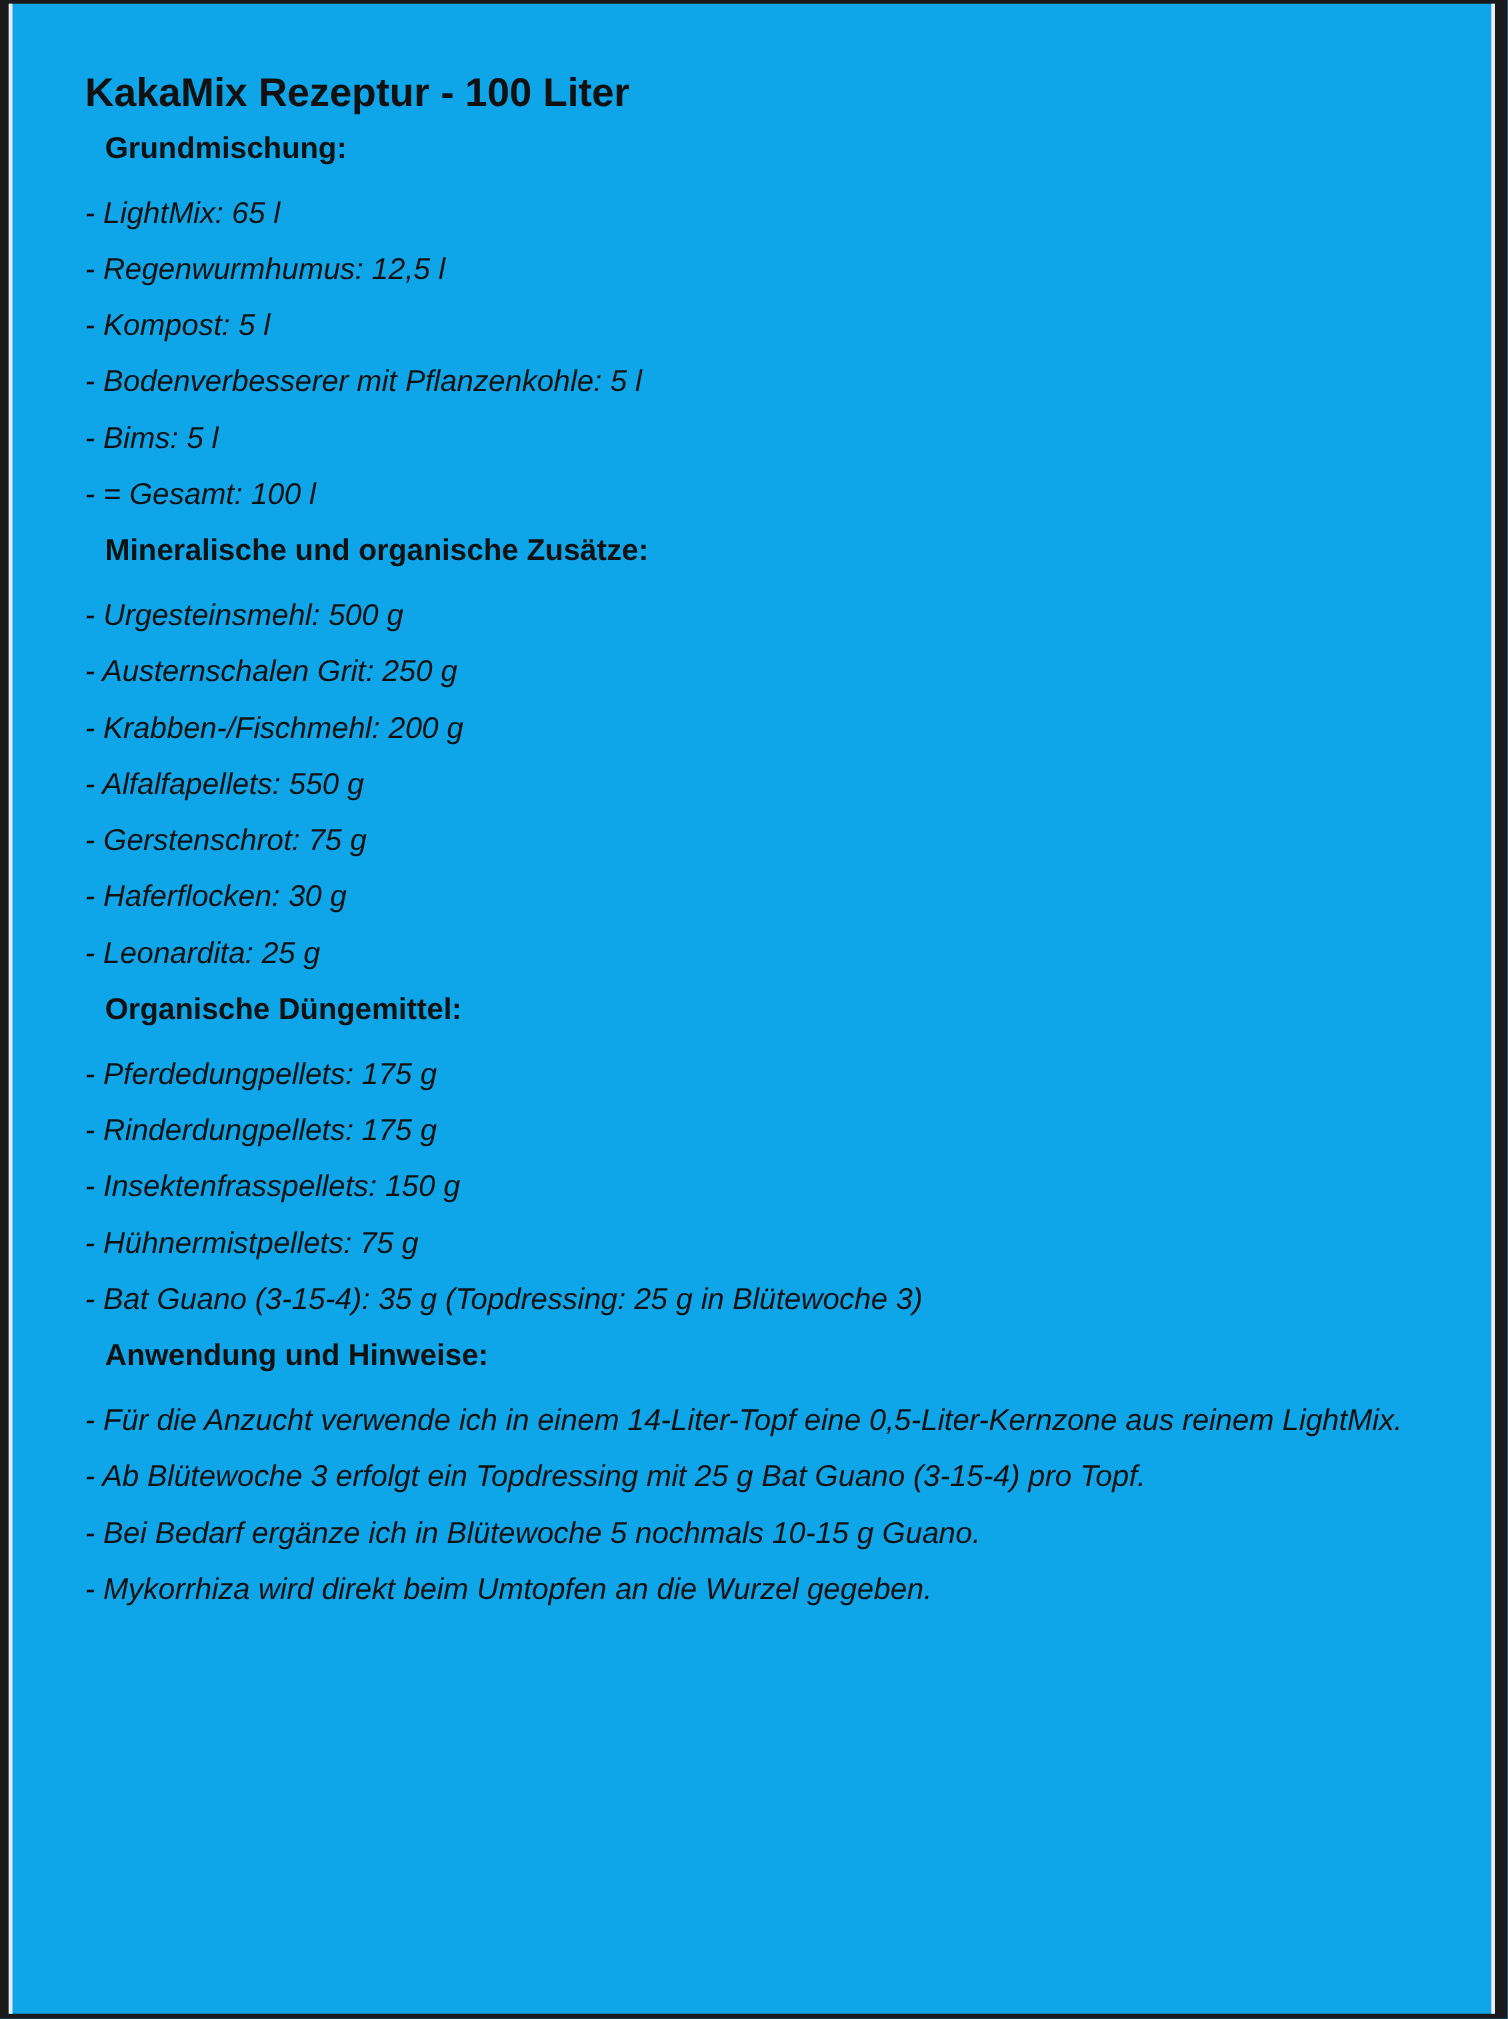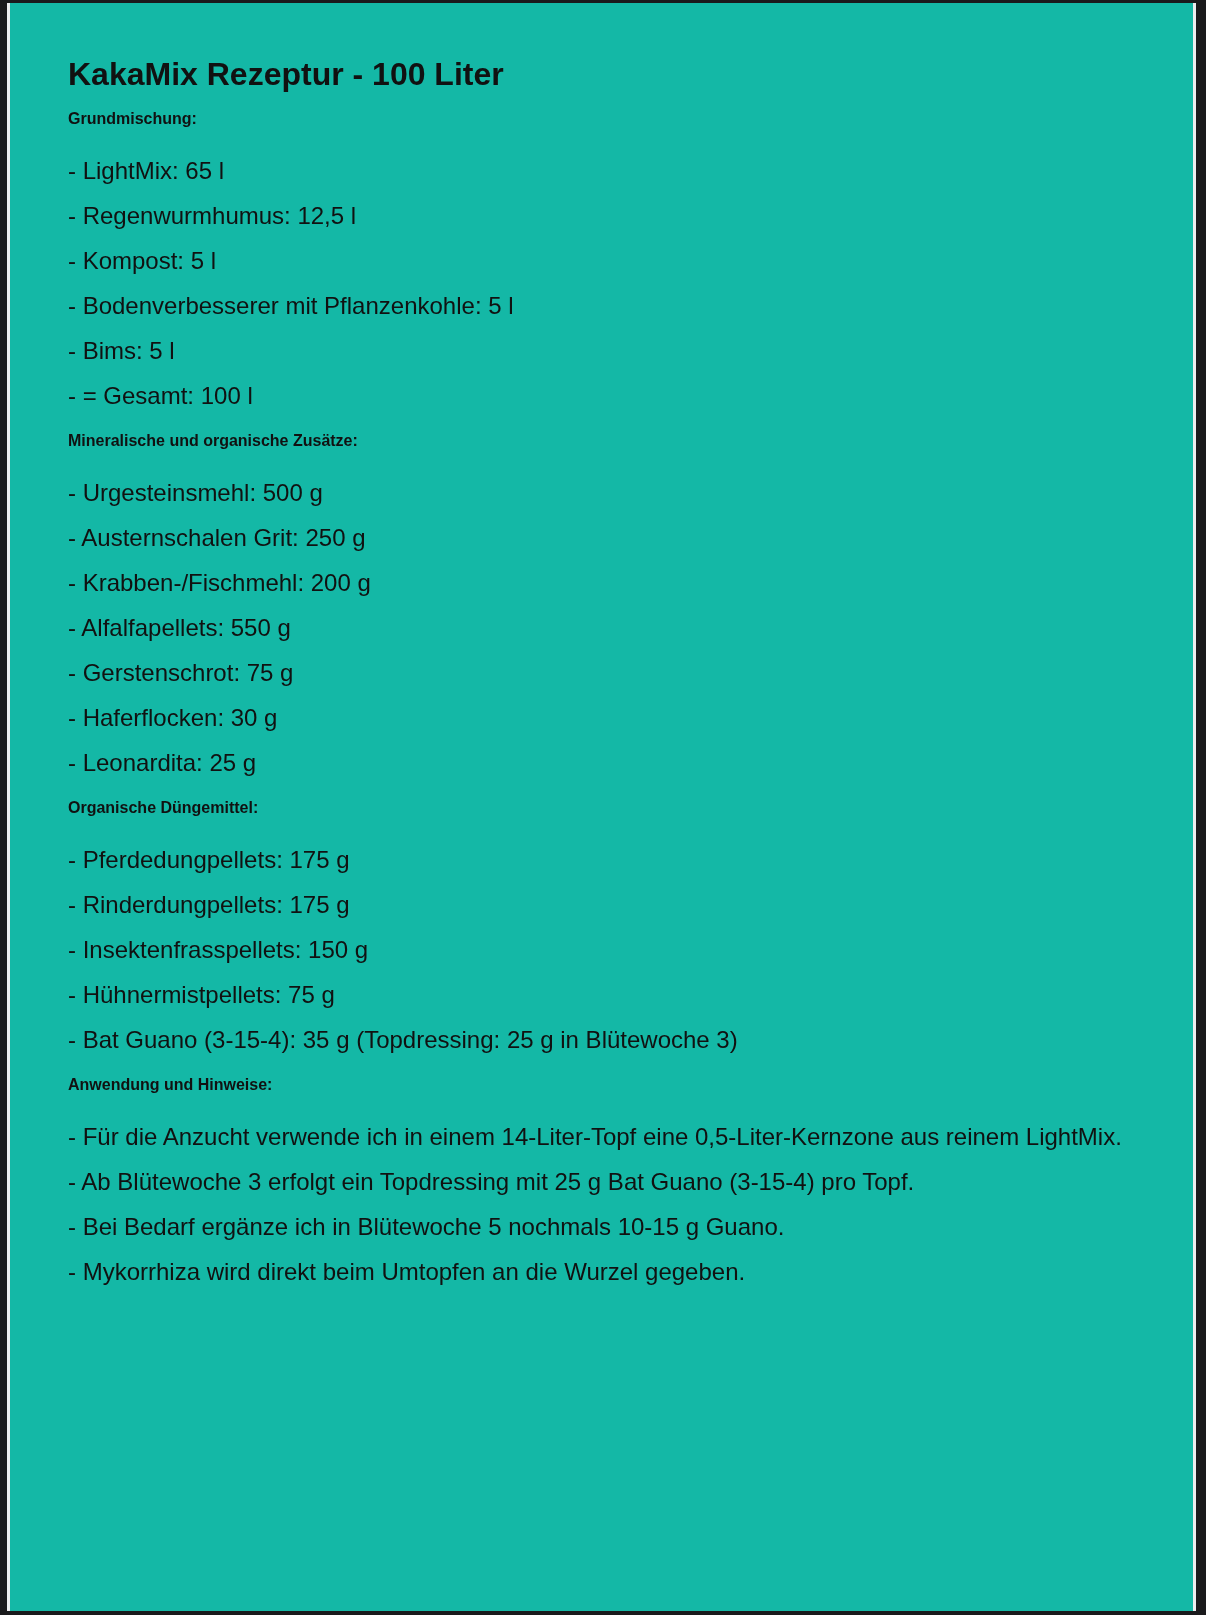--- a/index.html
+++ b/index.html
@@ -13,46 +13,47 @@
     font-family: "Liberation Sans", sans-serif;
     position: relative;
     overflow: hidden;
   }
   .page {
     position: absolute;
     top: 3px;
     left: 7px;
     right: 10px;
     bottom: 4px;
-    background: #14b8a6;
+    background: #0ea5e9;
     border-left: 3px solid #ededef;
     border-right: 3px solid #ededef;
     padding: 52px 30px 0 58px;
     box-sizing: border-box;
     color: #111111;
   }
   h1.doc-title {
     font-size: 32px;
     line-height: 38px;
     font-weight: bold;
     margin: 0 0 8px 0;
     letter-spacing: 0;
   }
   h2.section-heading {
-    font-size: 16px;
+    font-size: 24px;
     line-height: 28px;
     font-weight: bold;
-    margin: 12px 0 24px 0;
+    margin: 12px 0 24px 16px;
   }
   p.item {
     font-size: 24px;
     line-height: 28px;
     font-weight: normal;
     margin: 0 0 17px 0;
     white-space: nowrap;
+    font-style: italic;
   }
 </style>
 </head>
 <body>
 
 <div class="page">
 
   <h1 class="doc-title">KakaMix Rezeptur - 100 Liter</h1>
 
   <h2 class="section-heading">Grundmischung:</h2>

